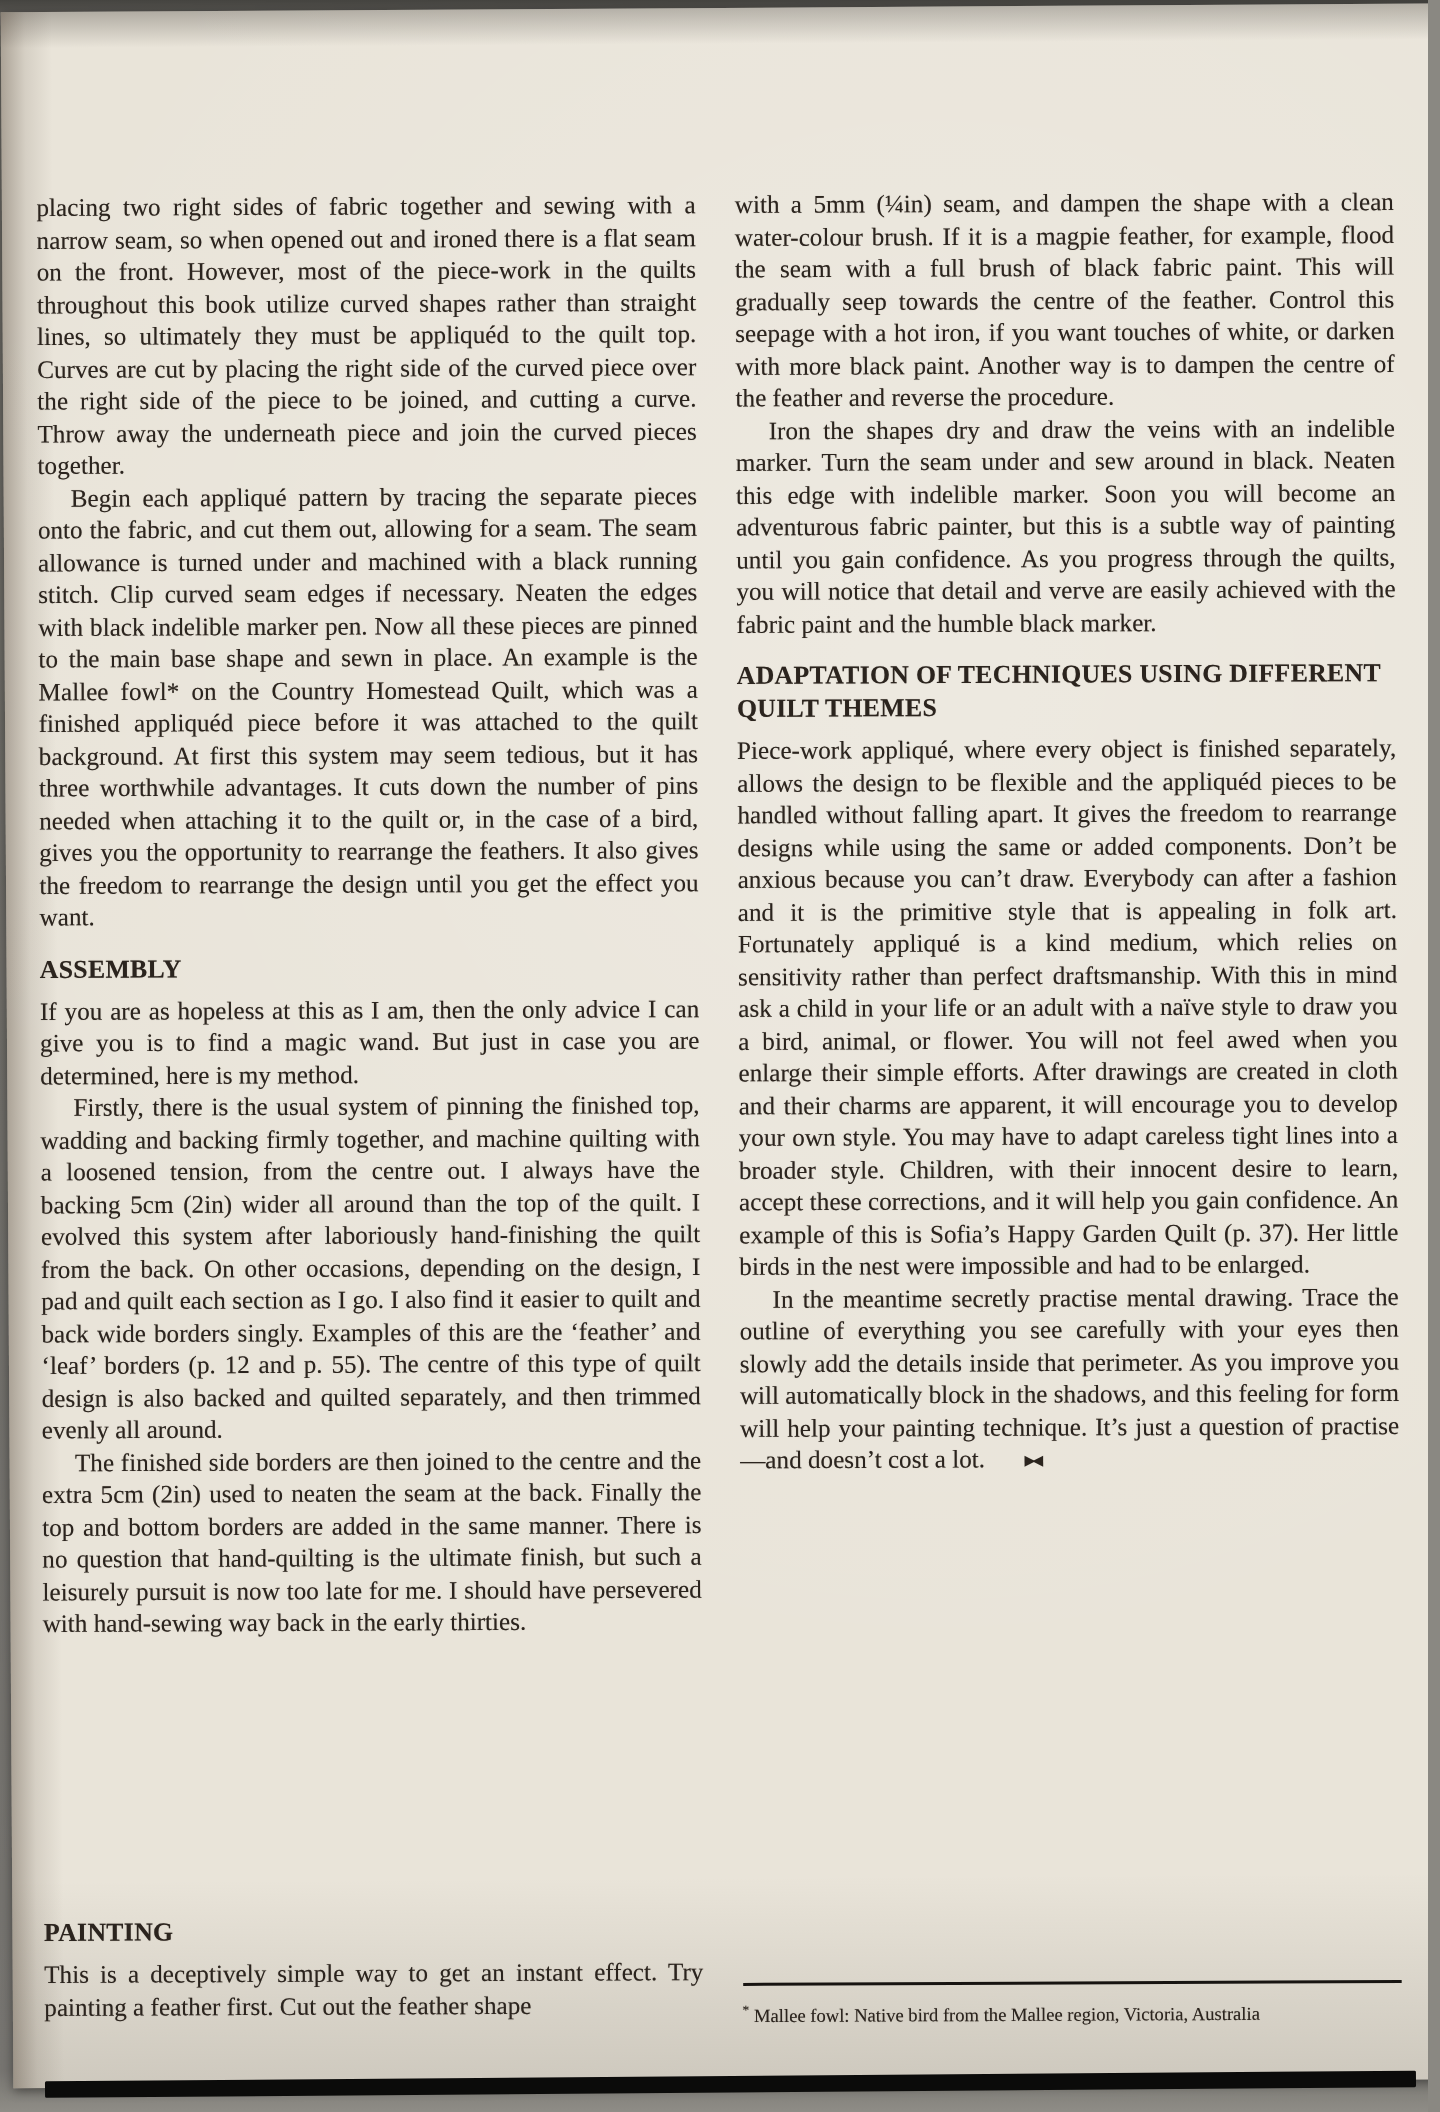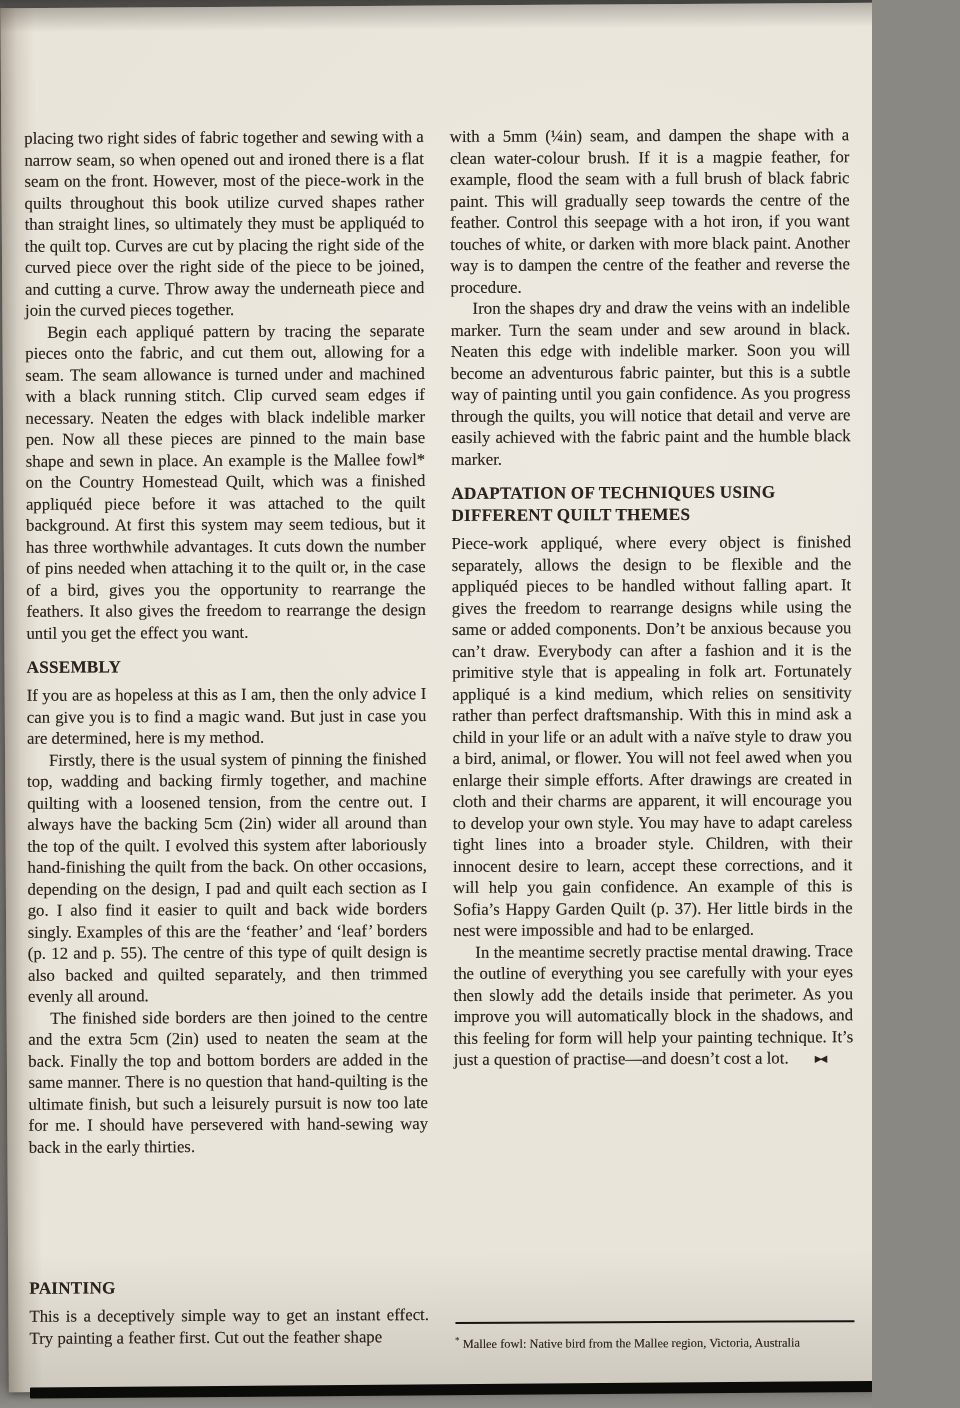--- a/index.html
+++ b/index.html
@@ -1,17 +1,17 @@
 <!DOCTYPE html>
 <html><head>
 <meta charset="utf-8">
 <style>
   html,body { margin:0; padding:0; background:#8a8882; }
   .photo {
-    position:relative; width:872px; height:1408px; overflow:hidden;
+    position:relative; width:952px; height:1408px; overflow:hidden;
     background: linear-gradient(180deg, #454440 0px, #5a5854 10px, #6b6963 34px,
                                 #767470 1380px, #83817b 1395px, #8f8d87 1408px);
   }
   .page {
     position:absolute; left:3px; top:7px; width:972px; height:1384px;
     transform: rotate(-0.35deg); transform-origin: 20% 30%;
     background:
       radial-gradient(120% 85% at 64% 32%, rgba(255,255,255,0.20), rgba(255,255,255,0) 58%),
       linear-gradient(90deg, rgba(70,56,42,0.38) 0px, rgba(70,56,42,0.12) 16px, rgba(70,56,42,0) 34px),
       linear-gradient(180deg, rgba(58,54,48,0.32) 0px, rgba(58,54,48,0) 24px),

